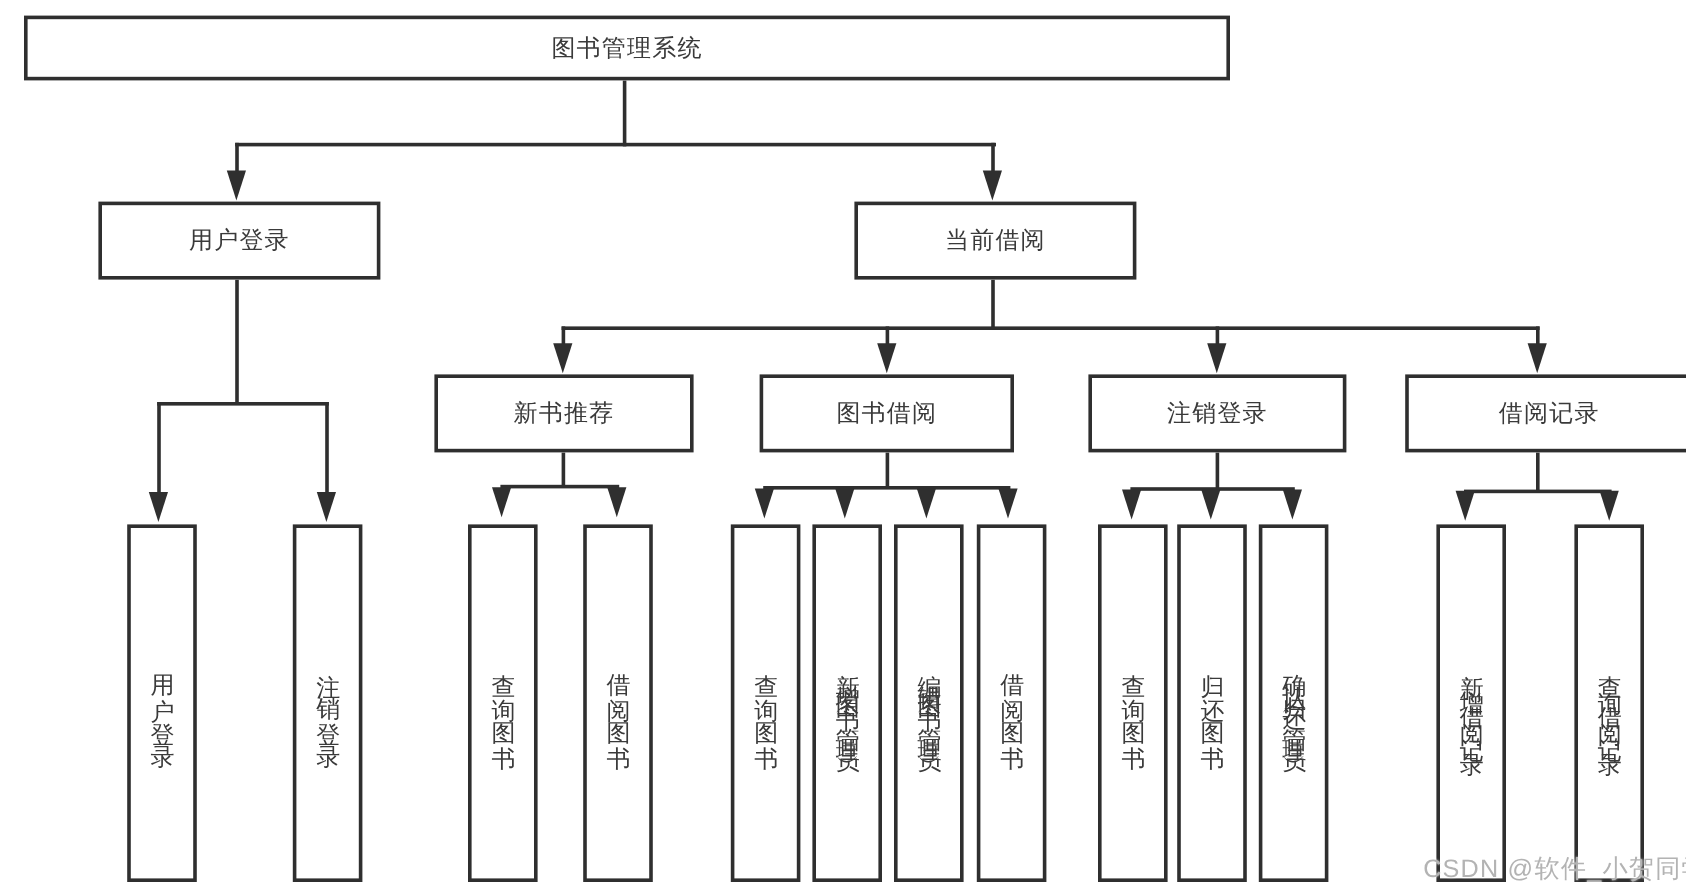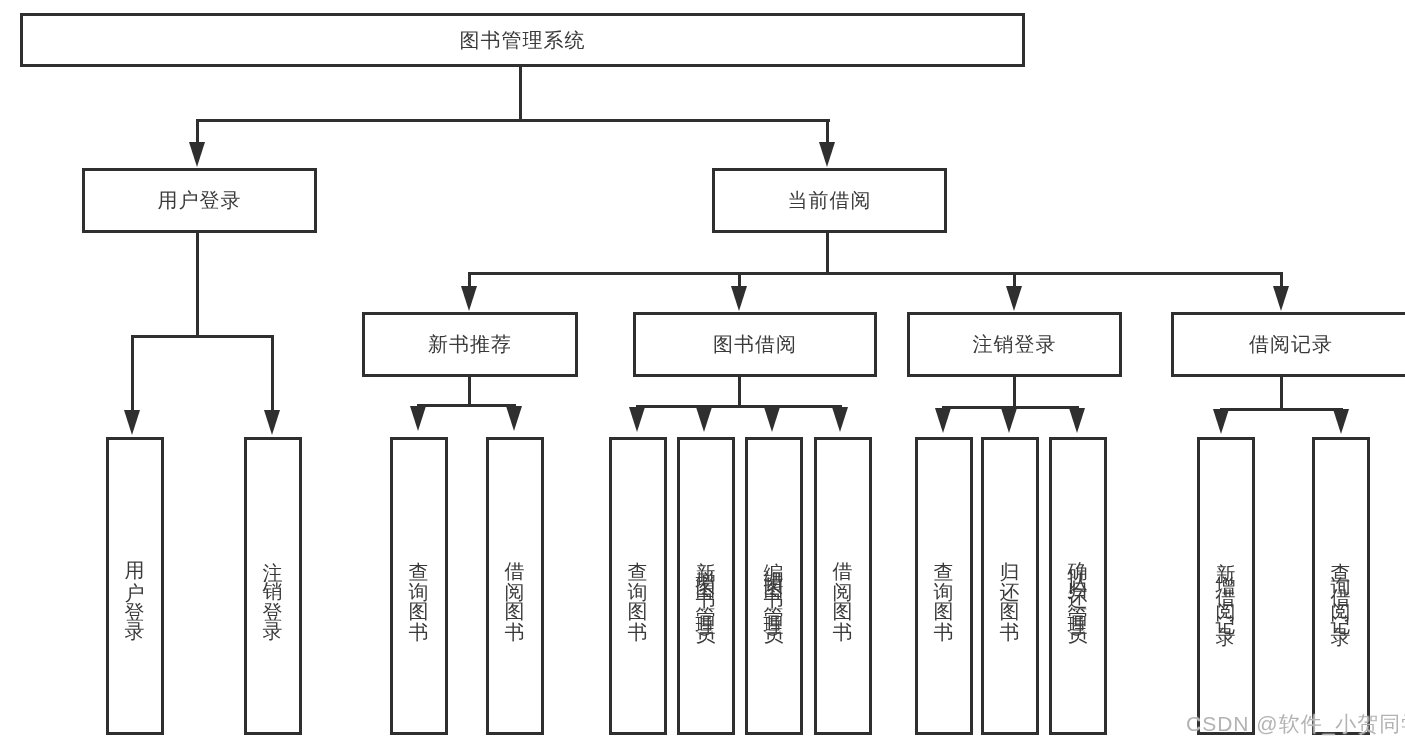--- a/index.html
+++ b/index.html
@@ -91,21 +91,21 @@
   <div class="box h" style="left:82px;top:168px;width:235px;height:65px">
     <span class="lbl">用户登录</span>
   </div>
   <div class="box h" style="left:712px;top:168px;width:235px;height:65px">
     <span class="lbl">当前借阅</span>
   </div>
 
   <div class="box h" style="left:362px;top:312px;width:216px;height:65px">
     <span class="lbl">新书推荐</span>
   </div>
-  <div class="box h" style="left:633px;top:312px;width:244px;height:65px">
+  <div class="box h" style="left:633px;top:312px;width:212px;height:65px">
     <span class="lbl">图书借阅</span>
   </div>
   <div class="box h" style="left:907px;top:312px;width:215px;height:65px">
     <span class="lbl">注销登录</span>
   </div>
   <div class="box h" style="left:1171px;top:312px;width:240px;height:65px">
     <span class="lbl">借阅记录</span>
   </div>
 
   <div class="box v len4" style="left:106px">

